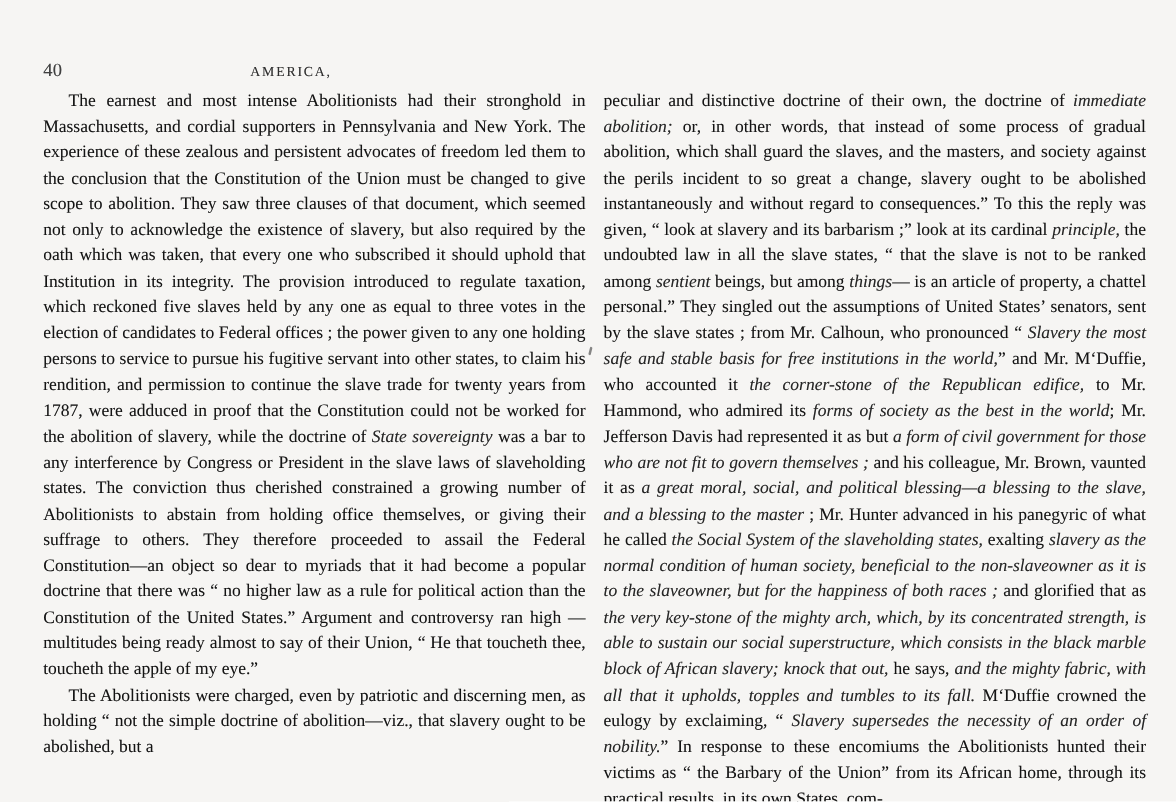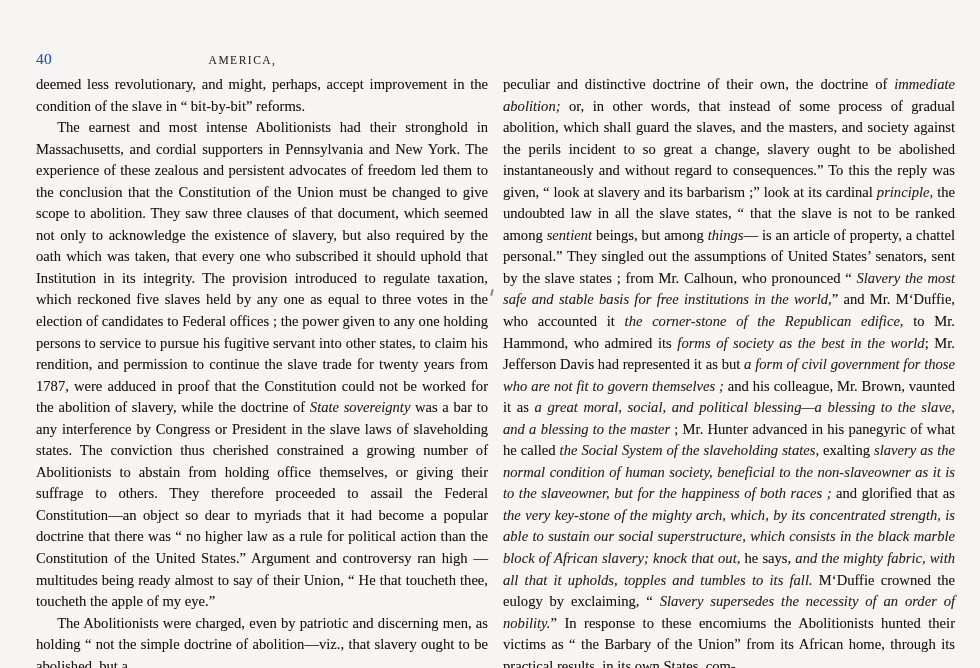--- a/index.html
+++ b/index.html
@@ -31,21 +31,21 @@
   .runhead {
     position: absolute;
     top: 50px;
     height: 18px;
     line-height: 18px;
     white-space: nowrap;
   }
   .folio {
     font-size: 15.5px;
     letter-spacing: 0.3px;
-    color: #1d4ed8;
+    color: #404040;
   }
   .headtitle {
     font-size: 11.5px;
     letter-spacing: 1.5px;
     color: #2e2e2e;
     padding-left: 21px;
   }
   #runhead-left  { left: 36px;  width: 454px; }
   #runhead-right { left: 503px; width: 452px; }
 
@@ -108,21 +108,20 @@
 
   <div class="runhead" id="runhead-left">
     <div class="rh-row rh-left">
       <span class="folio rh-folio">40</span>
       <span class="headtitle rh-title">AMERICA,</span>
     </div>
   </div>
 
 
   <div class="col" id="col-left">
-      <p class="noindent">deemed less revolutionary, and might, perhaps, accept improvement in the condition of the slave in “ bit-by-bit” reforms.</p>
       <p>The earnest and most intense Abolitionists had their stronghold in Massachusetts, and cordial supporters in Pennsylvania and New York. The experience of these zealous and persistent advocates of freedom led them to the conclusion that the Constitution of the Union must be changed to give scope to abolition. They saw three clauses of that document, which seemed not only to acknowledge the existence of slavery, but also required by the oath which was taken, that every one who subscribed it should uphold that Institution in its integrity. The provision introduced to regulate taxation, which reckoned five slaves held by any one as equal to three votes in the election of candidates to Federal offices ; the power given to any one holding persons to service to pursue his fugitive servant into other states, to claim his rendition, and permission to continue the slave trade for twenty years from 1787, were adduced in proof that the Constitution could not be worked for the abolition of slavery, while the doctrine of <i>State sovereignty</i> was a bar to any interference by Congress or President in the slave laws of slaveholding states. The conviction thus cherished constrained a growing number of Abolitionists to abstain from holding office themselves, or giving their suffrage to others. They therefore proceeded to assail the Federal Constitution—an object so dear to myriads that it had become a popular doctrine that there was “ no higher law as a rule for political action than the Constitution of the United States.” Argument and controversy ran high —multitudes being ready almost to say of their Union, “ He that toucheth thee, toucheth the apple of my eye.”</p>
       <p>The Abolitionists were charged, even by patriotic and discerning men, as holding “ not the simple doctrine of abolition—viz., that slavery ought to be abolished, but a</p>
     </div>
   <div class="col" id="col-right">
       <p class="noindent">peculiar and distinctive doctrine of their own, the doctrine of <i>immediate abolition;</i> or, in other words, that instead of some process of gradual abolition, which shall guard the slaves, and the masters, and society against the perils incident to so great a change, slavery ought to be abolished instantaneously and without regard to consequences.” To this the reply was given, “ look at slavery and its barbarism ;” look at its cardinal <i>principle,</i> the undoubted law in all the slave states, “ that the slave is not to be ranked among <i>sentient</i> beings, but among <i>things</i>— is an article of property, a chattel personal.” They singled out the assumptions of United States’ senators, sent by the slave states ; from Mr. Calhoun, who pronounced “ <i>Slavery the most safe and stable basis for free institutions in the world,</i>” and Mr. M‘Duffie, who accounted it <i>the corner-stone of the Republican edifice,</i> to Mr. Hammond, who admired its <i>forms of society as the best in the world</i>; Mr. Jefferson Davis had represented it as but <i>a form of civil government for those who are not fit to govern themselves ;</i> and his colleague, Mr. Brown, vaunted it as <i>a great moral, social, and political blessing—a blessing to the slave, and a blessing to the master</i> ; Mr. Hunter advanced in his panegyric of what he called <i>the Social System of the slaveholding states,</i> exalting <i>slavery as the normal condition of human society, beneficial to the non-slaveowner as it is to the slaveowner, but for the happiness of both races ;</i> and glorified that as <i>the very key-stone of the mighty arch, which, by its concentrated strength, is able to sustain our social superstructure, which consists in the black marble block of African slavery; knock that out,</i> he says, <i>and the mighty fabric, with all that it upholds, topples and tumbles to its fall.</i> M‘Duffie crowned the eulogy by exclaiming, “ <i>Slavery supersedes the necessity of an order of nobility.</i>” In response to these encomiums the Abolitionists hunted their victims as “ the Barbary of the Union” from its African home, through its practical results, in its own States, com-</p>
     </div>
 
   <div class="speck"></div>
 
 </div>

